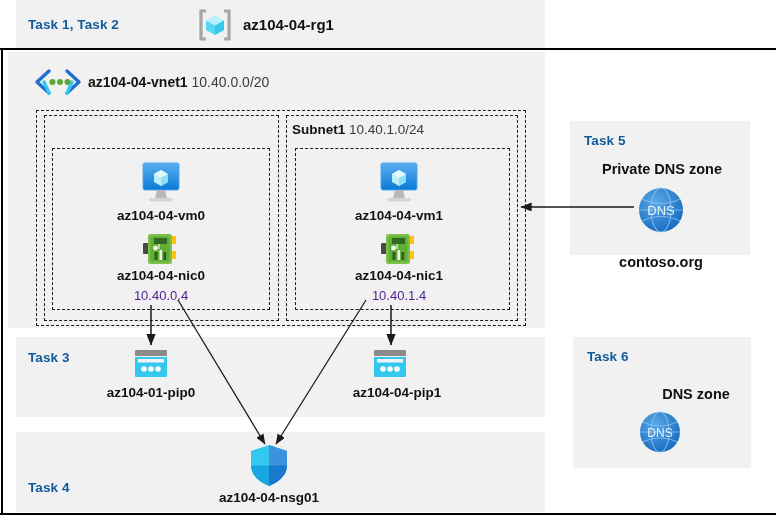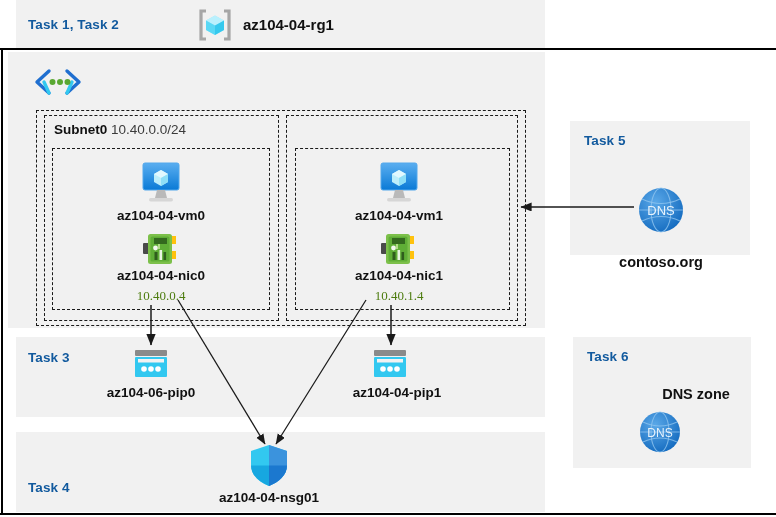--- a/index.html
+++ b/index.html
@@ -59,24 +59,23 @@
     position: absolute;
     font-weight: bold;
     font-size: 13.5px;
     color: #111111;
     white-space: nowrap;
     text-align: center;
   }
   .node-sub {
     position: absolute;
     font-size: 13px;
-    color: #4d7c0f;
+    color: #4c1d95;
     white-space: nowrap;
     text-align: left;
-    font-family: Liberation Serif, serif;
   }
   .hdr-row {
     position: absolute;
     white-space: nowrap;
     font-size: 14px;
     color: #3b3b3b;
   }
   .hdr-row b { color: #111111; font-weight: bold; font-size: 14px; }
   .subnet-hdr {
     position: absolute;
@@ -140,25 +139,25 @@
       <path d="M17 3 L5 14 L17 25" fill="none" stroke="#1f6fd0" stroke-width="3.4" stroke-linecap="round" stroke-linejoin="round"></path>
       <path d="M12 14 L17 25" fill="none" stroke="#32c8f0" stroke-width="3.4" stroke-linecap="round"></path>
       <path d="M35 3 L47 14 L35 25" fill="none" stroke="#1f6fd0" stroke-width="3.4" stroke-linecap="round" stroke-linejoin="round"></path>
       <path d="M40 14 L35 25" fill="none" stroke="#32c8f0" stroke-width="3.4" stroke-linecap="round"></path>
       <circle cx="20.5" cy="14" r="3" fill="#5aa832"></circle>
       <circle cx="28" cy="14" r="3" fill="#5aa832"></circle>
       <circle cx="35.5" cy="14" r="3" fill="#5aa832"></circle>
     </svg>
   </div>
 
-
-  <div class="subnet-hdr" style="left:54px; top:122px;">
-    <b>Subnet0</b>
-    <span>10.40.0.0/24</span>
-  </div>
+  <div class="hdr-row" style="left:88px; top:74px;">
+    <b>az104-04-vnet1</b>
+    <span>10.40.0.0/20</span>
+  </div>
+
 
   <div class="icon" style="left:137px; top:160px; width:48px; height:44px;">
     <svg width="48" height="44" viewBox="0 0 48 44">
       <defs>
         <linearGradient id="vmg0" x1="0" y1="0" x2="0" y2="1">
           <stop offset="0%" stop-color="#5aaef0"></stop>
           <stop offset="100%" stop-color="#0a7ad6"></stop>
         </linearGradient>
       </defs>
       <rect x="6" y="3" width="36" height="27" rx="2" fill="url(#vmg0)" stroke="#52a8ec" stroke-width="1"></rect>
@@ -182,20 +181,24 @@
       <circle cx="12.5" cy="16" r="2.4" fill="#f3f8ef"></circle>
       <rect x="11.5" y="20" width="3" height="8" fill="#2f5d1d"></rect>
       <rect x="16.5" y="18" width="2.6" height="10" fill="#e9f4e2"></rect>
       <rect x="20.5" y="20" width="2.6" height="8" fill="#2f5d1d"></rect>
       <path d="M16 12 L16 17" stroke="#c8e6a0" stroke-width="1.6" fill="none"></path>
     </svg>
   </div>
   <div class="node-title centered" style="left:161px; top:268px;">az104-04-nic0</div>
   <div class="node-sub centered" style="left:161px; top:288px;">10.40.0.4</div>
 
+  <div class="subnet-hdr" style="left:292px; top:122px;">
+    <b>Subnet1</b>
+    <span>10.40.1.0/24</span>
+  </div>
 
   <div class="icon" style="left:375px; top:160px; width:48px; height:44px;">
     <svg width="48" height="44" viewBox="0 0 48 44">
       <defs>
         <linearGradient id="vmg1" x1="0" y1="0" x2="0" y2="1">
           <stop offset="0%" stop-color="#5aaef0"></stop>
           <stop offset="100%" stop-color="#0a7ad6"></stop>
         </linearGradient>
       </defs>
       <rect x="6" y="3" width="36" height="27" rx="2" fill="url(#vmg1)" stroke="#52a8ec" stroke-width="1"></rect>
@@ -231,21 +234,21 @@
   <div class="icon" style="left:133px; top:349px; width:36px; height:30px;">
     <svg width="36" height="30" viewBox="0 0 36 30">
       <rect x="2" y="1" width="32" height="6" rx="1" fill="#8a8a8a"></rect>
       <rect x="2" y="8" width="32" height="20" rx="1" fill="#32c8f0"></rect>
       <rect x="5" y="10" width="26" height="3.5" fill="#f2f2f2"></rect>
       <circle cx="11" cy="20" r="2.8" fill="#ffffff"></circle>
       <circle cx="18" cy="20" r="2.8" fill="#ffffff"></circle>
       <circle cx="25" cy="20" r="2.8" fill="#ffffff"></circle>
     </svg>
   </div>
-  <div class="node-title centered" style="left:151px; top:385px;">az104-06-pip0</div>
+  <div class="node-title centered" style="left:151px; top:385px;">az104-01-pip0</div>
 
   <div class="icon" style="left:372px; top:349px; width:36px; height:30px;">
     <svg width="36" height="30" viewBox="0 0 36 30">
       <rect x="2" y="1" width="32" height="6" rx="1" fill="#8a8a8a"></rect>
       <rect x="2" y="8" width="32" height="20" rx="1" fill="#32c8f0"></rect>
       <rect x="5" y="10" width="26" height="3.5" fill="#f2f2f2"></rect>
       <circle cx="11" cy="20" r="2.8" fill="#ffffff"></circle>
       <circle cx="18" cy="20" r="2.8" fill="#ffffff"></circle>
       <circle cx="25" cy="20" r="2.8" fill="#ffffff"></circle>
     </svg>
@@ -258,20 +261,21 @@
     <svg width="40" height="44" viewBox="0 0 40 44">
       <path d="M20 1 L38 7 L38 21 C38 31 30 38 20 42 C10 38 2 31 2 21 L2 7 Z" fill="#32c8f0"></path>
       <path d="M20 1 L38 7 L38 21 C38 31 30 38 20 42 Z" fill="#3b93dd"></path>
       <path d="M20 21.5 L38 21.5 C38 31 30 38 20 42 Z" fill="#1b78cf"></path>
       <path d="M20 21.5 L2 21.5 C2 31 10 38 20 42 Z" fill="#17a7e0"></path>
     </svg>
   </div>
   <div class="node-title centered" style="left:269px; top:490px;">az104-04-nsg01</div>
 
   <div class="task-label" style="left:584px; top:133px;">Task 5</div>
+  <div class="node-title centered" style="left:662px; top:161px; font-size:14.5px;">Private DNS zone</div>
 
   <div class="icon" style="left:635px; top:184px; width:52px; height:52px;">
     <svg width="52" height="52" viewBox="0 0 52 52">
       <defs>
         <radialGradient id="dnsg5" cx="38%" cy="32%" r="72%">
           <stop offset="0%" stop-color="#5aa8e8"></stop>
           <stop offset="100%" stop-color="#156cc0"></stop>
         </radialGradient>
       </defs>
       <circle cx="26" cy="26" r="22" fill="url(#dnsg5)"></circle>

